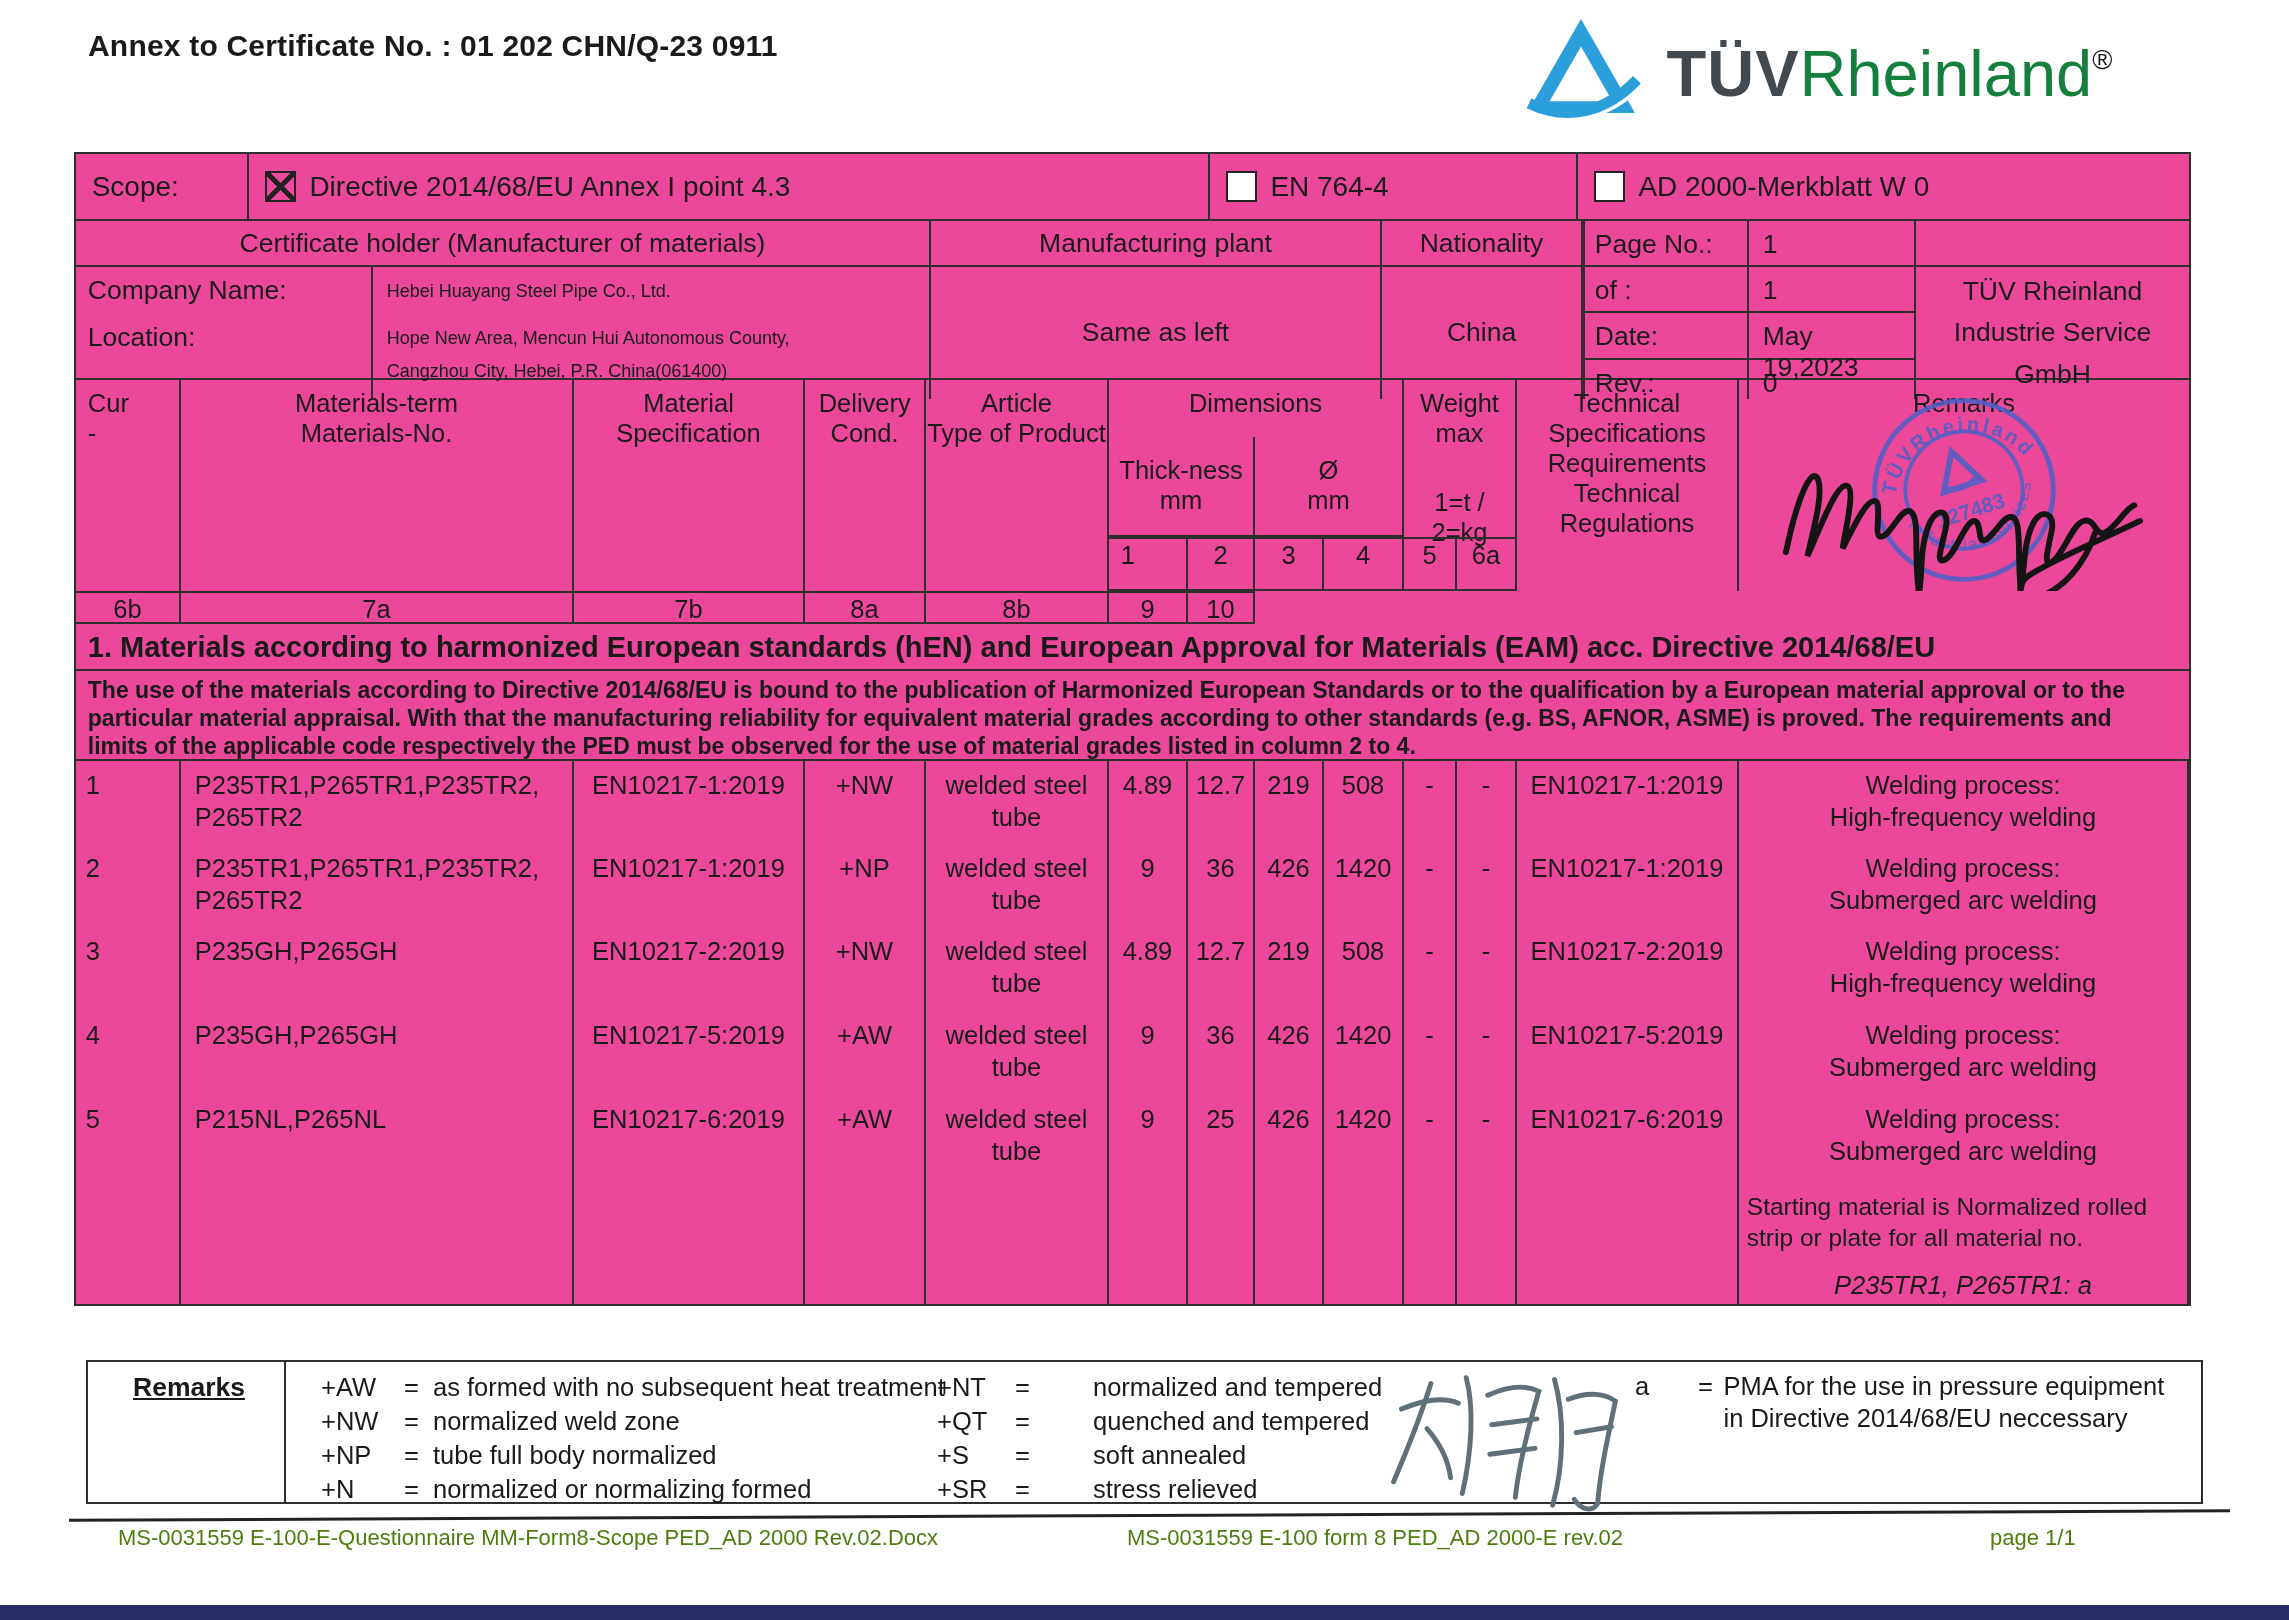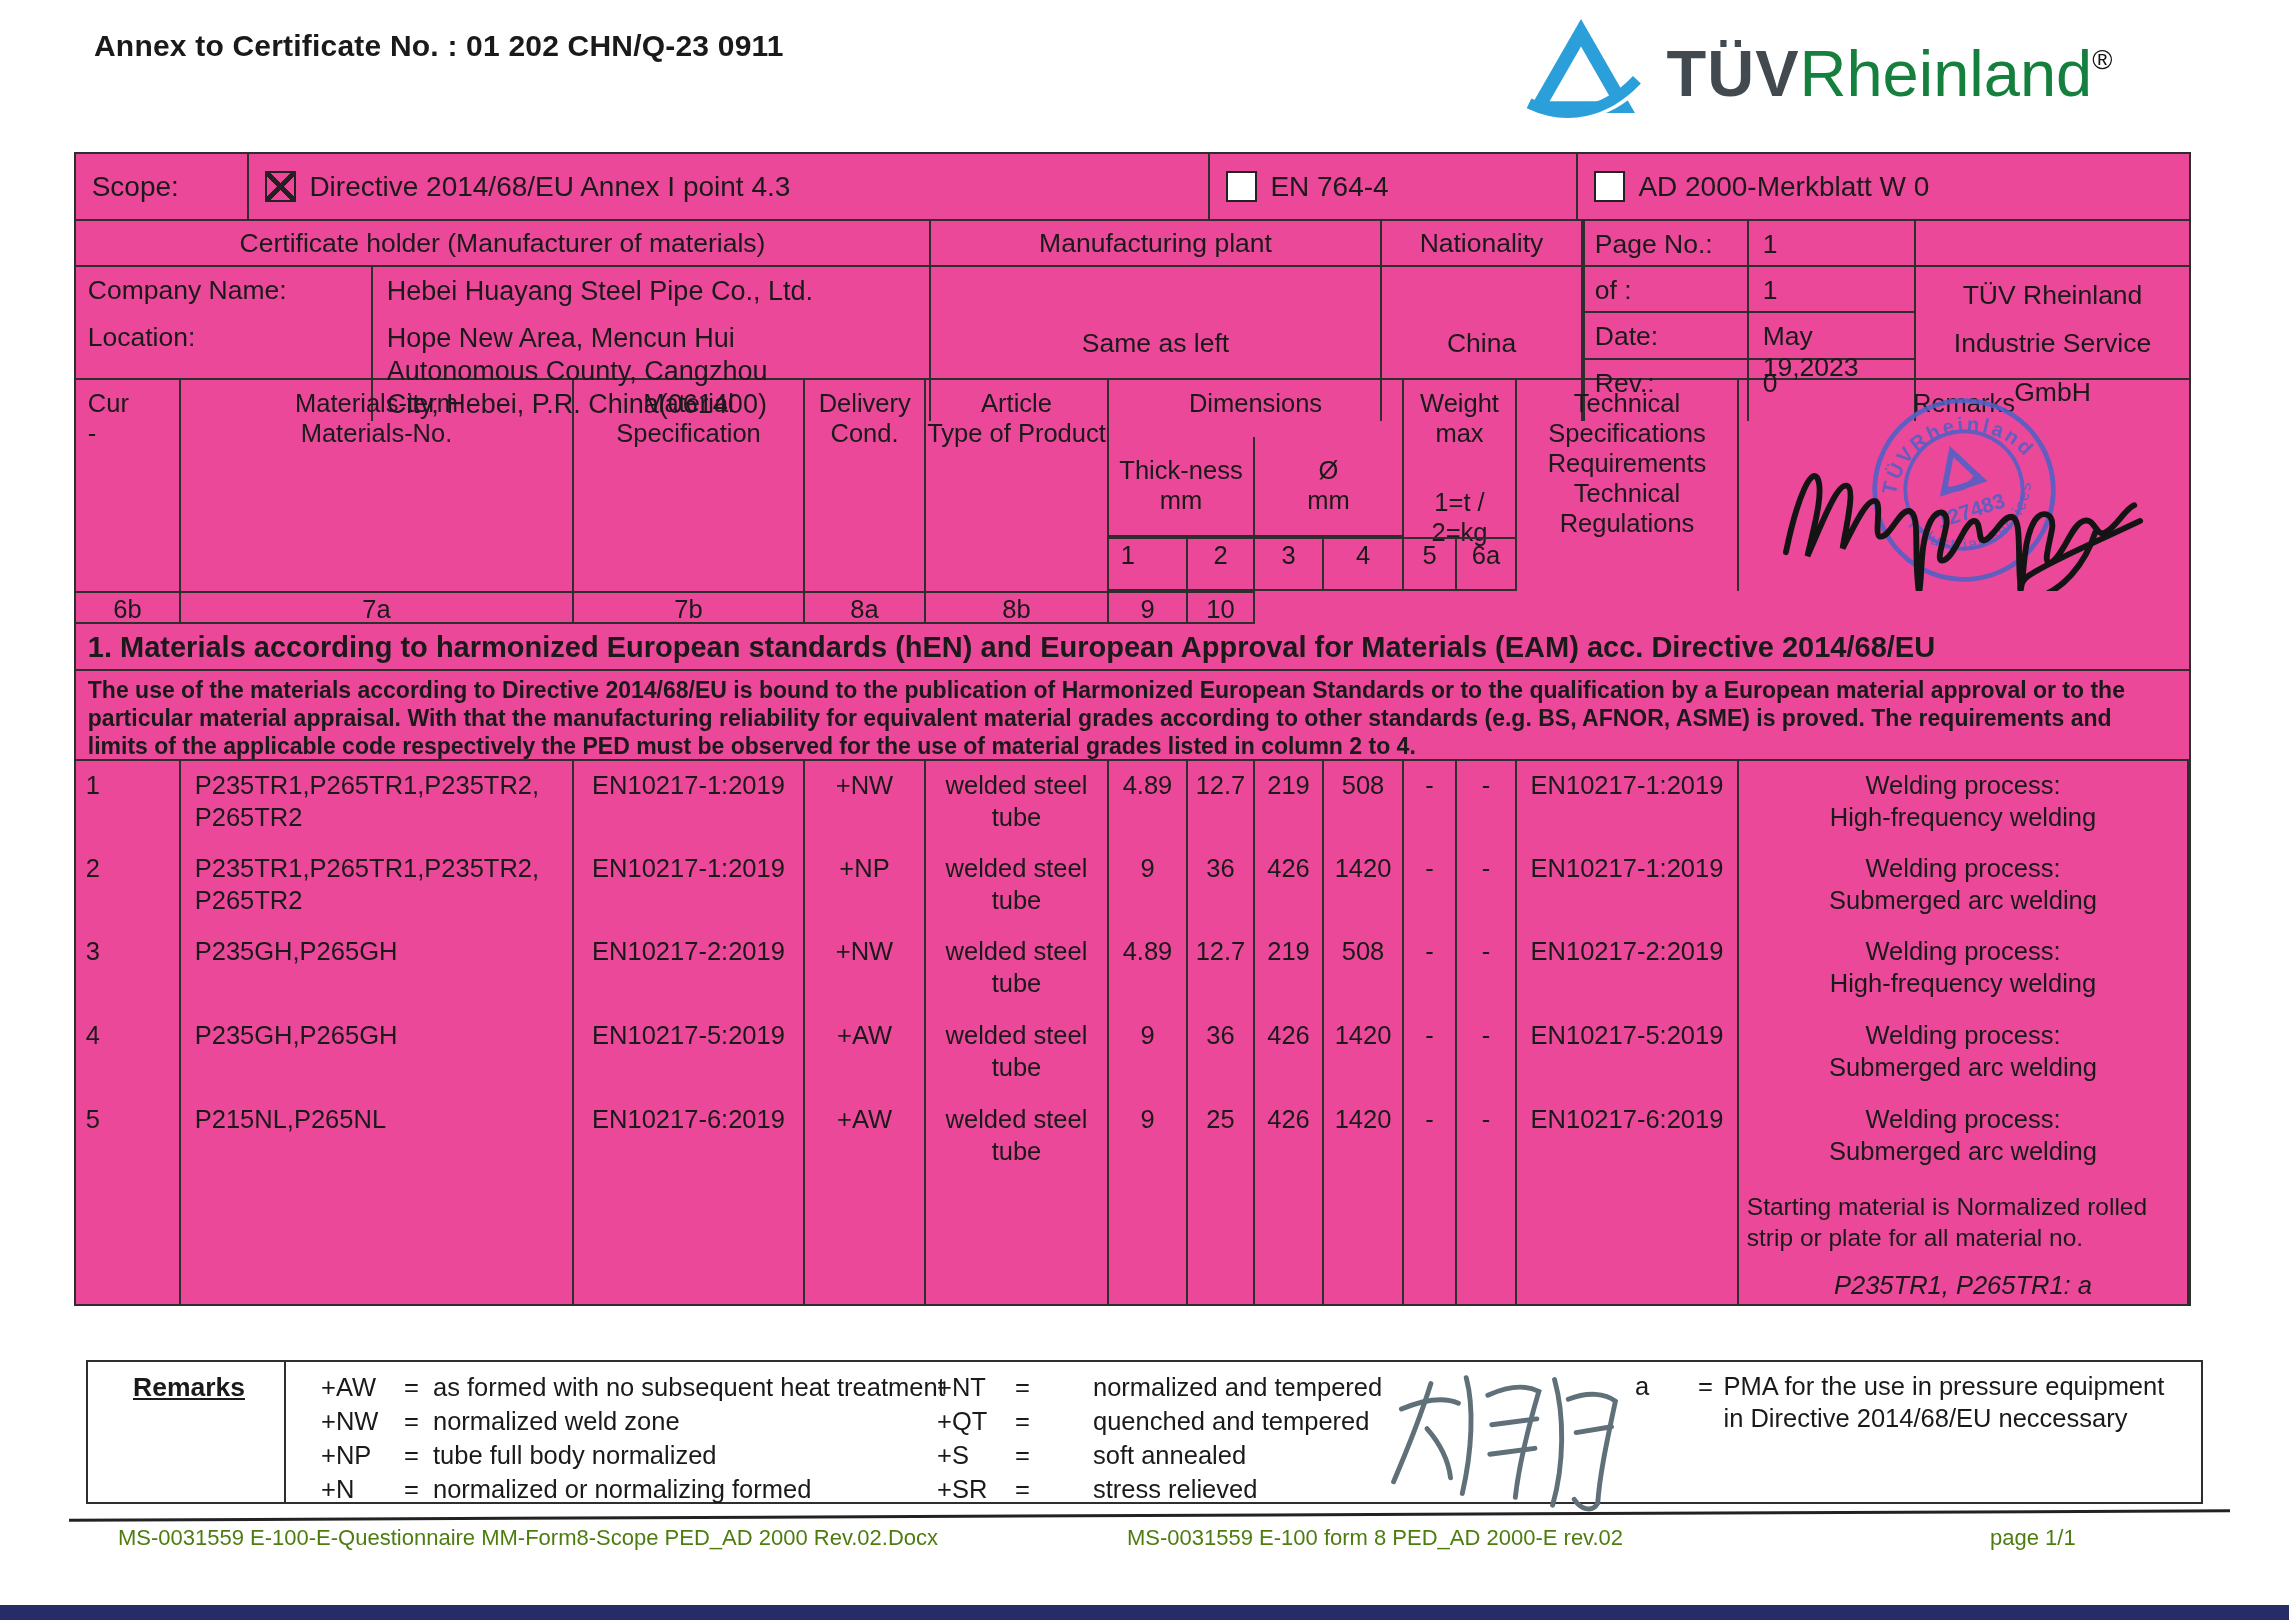--- a/index.html
+++ b/index.html
@@ -10,21 +10,21 @@
   }
   :root{
     --bd:#2e2e2e;
     --cols13:105px 393px 231px 121px 183px 79px 67px 69px 80px 53px 60px 222px 1fr;
   }
   *{box-sizing:border-box;}
 
   
   .annex-title{
     position:absolute;left:88px;top:29px;
-    font-size:30px;font-weight:bold;letter-spacing:0.2px;margin-left:6px;
+    font-size:30px;font-weight:bold;letter-spacing:0.2px;
   }
   .logo-wrap{position:absolute;left:1521px;top:7.8px;display:flex;align-items:center;}
   .logo-mark{width:120px;height:104px;}
   .logo-text{font-size:65px;line-height:104px;margin-left:25.5px;white-space:nowrap;}
   .logo-tuv{font-weight:bold;color:#42494f;letter-spacing:1px;}
   .logo-rh{font-weight:normal;color:#15803d;}
   .logo-reg{font-size:27.4px;vertical-align:27.4px;color:#141414;}
 
   
   .main-box{
@@ -42,21 +42,21 @@
       linear-gradient(45deg, transparent 44%, #222 44%, #222 56%, transparent 56%),
       linear-gradient(-45deg, transparent 44%, #222 44%, #222 56%, transparent 56%);
   }
 
   
   .holder{display:grid;grid-template-columns:855px 451px 201px 1fr;border-bottom:2.9px solid var(--bd);height:159px;}
   .holder-left{border-right:2px solid var(--bd);display:flex;flex-direction:column;}
   .holder-head{height:46px;border-bottom:2px solid var(--bd);display:flex;align-items:center;justify-content:center;font-size:26.5px;}
   .holder-left-body{flex:1;display:grid;grid-template-columns:295px 1fr;grid-template-rows:47px 1fr;}
   .h-label{padding:7.8px 0 0 11.8px;font-size:26.5px;}
-  .h-value{padding:7.8px 3.9px 0 13.7px;font-size:27px;border-left:2px solid var(--bd);line-height:33px;}
+  .h-value{padding:7.8px 3.9px 0 13.7px;font-size:18px;border-left:2px solid var(--bd);line-height:33px;}
   .holder-mid{border-right:2px solid var(--bd);display:flex;flex-direction:column;}
   .holder-mid-body{flex:1;display:flex;align-items:center;justify-content:center;font-size:26.5px;}
   .holder-right{border-left:1px solid var(--bd);display:grid;grid-template-columns:162px 167px 1fr;grid-template-rows:46px 46px 47px 1fr;border-left:2.9px solid var(--bd);}
   .pr-label{font-size:26.5px;padding:7.8px 0 0 9.8px;border-bottom:2px solid var(--bd);}
   .pr-value{font-size:26.5px;padding:7.8px 0 0 13.7px;border-left:2px solid var(--bd);border-bottom:2px solid var(--bd);}
   .pr-org-empty{border-left:2px solid var(--bd);border-bottom:2px solid var(--bd);}
   .pr-org{grid-column:3;grid-row:2/5;border-left:2px solid var(--bd);display:flex;flex-direction:column;justify-content:space-around;align-items:center;font-size:26.5px;padding:3.9px 0;}
   .pr-label.last,.pr-value.last{border-bottom:none;}
 
   

